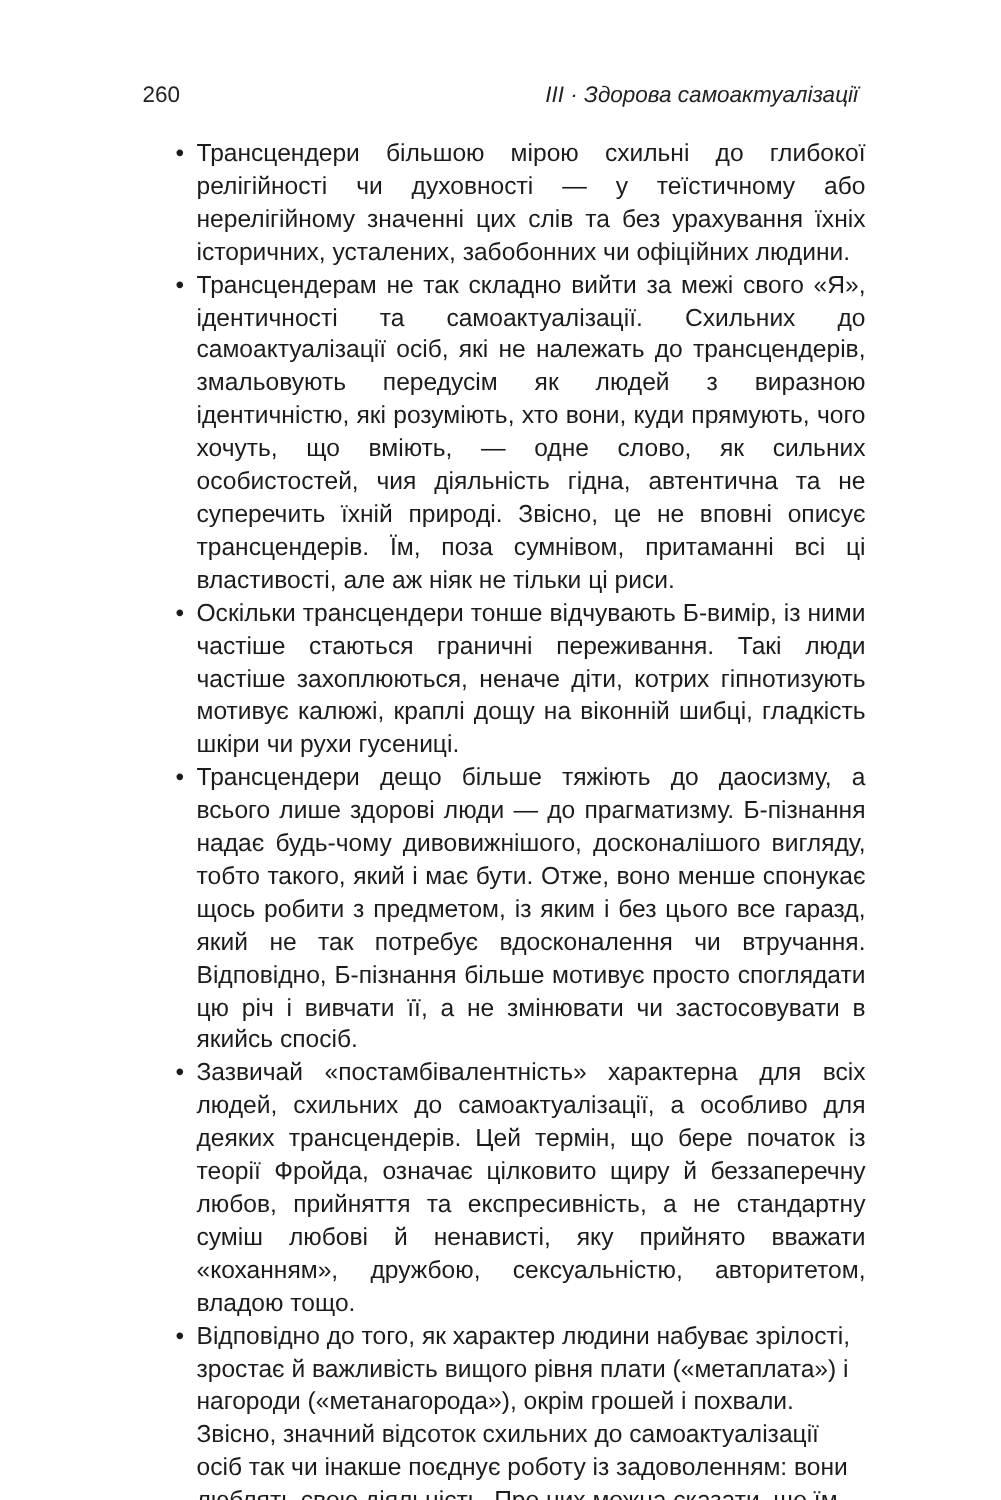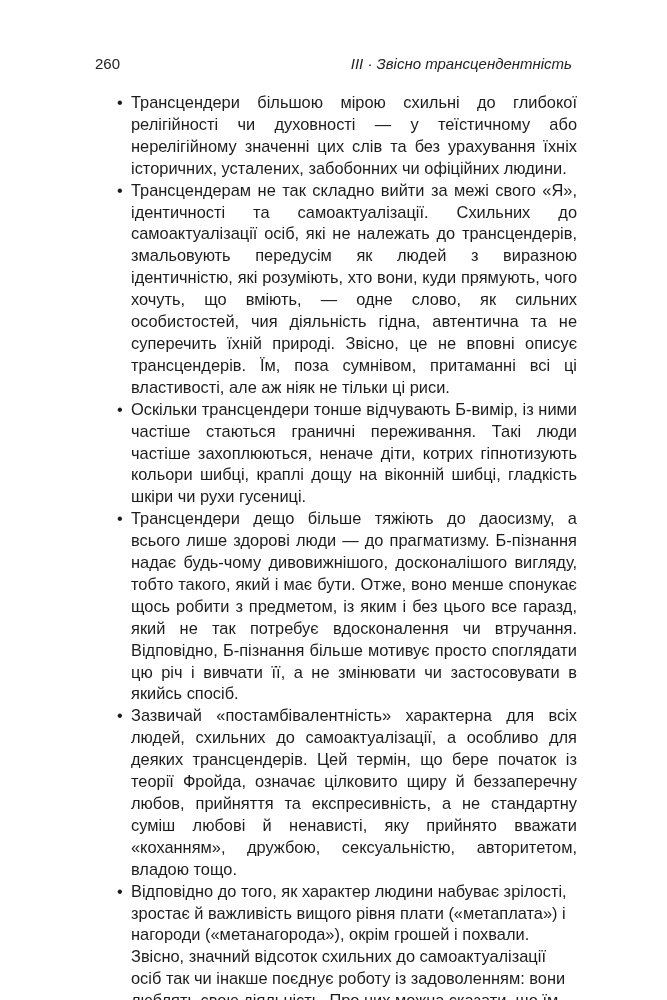--- a/index.html
+++ b/index.html
@@ -12,23 +12,23 @@
     font-family: "Liberation Sans", sans-serif; font-size: 16.4px; line-height: 21.9px; color: #1c1c1c; }
   .content li { position: relative; padding-left: 14px; margin: 0; text-align: justify; hyphens: auto; }
   .bullet { position: absolute; left: 0; top: 0; }
   .last-line-left li:last-child { text-align: left; }
 </style>
 </head>
 <body>
 
 <div class="running-head">
   <span class="page-num">260</span>
-  <span class="chapter">III · Звісно трансцендентність</span>
+  <span class="chapter">III · Здорова самоактуалізації</span>
 </div>
 
 <ul class="content last-line-left">
   <li><span class="bullet">•</span><span>Трансцендери більшою мірою схильні до глибокої релігійності чи духовності — у теїстичному або нерелігійному значенні цих слів та без урахування їхніх історичних, усталених, забобонних чи офіційних людини.</span></li>
   <li><span class="bullet">•</span><span>Трансцендерам не так складно вийти за межі свого «Я», ідентичності та самоактуалізації. Схильних до самоактуалізації осіб, які не належать до трансцендерів, змальовують передусім як людей з виразною ідентичністю, які розуміють, хто вони, куди прямують, чого хочуть, що вміють, — одне слово, як сильних особистостей, чия діяльність гідна, автентична та не суперечить їхній природі. Звісно, це не вповні описує трансцендерів. Їм, поза сумнівом, притаманні всі ці властивості, але аж ніяк не тільки ці риси.</span></li>
-  <li><span class="bullet">•</span><span>Оскільки трансцендери тонше відчувають Б-вимір, із ними частіше стаються граничні переживання. Такі люди частіше захоплюються, неначе діти, котрих гіпнотизують кольори шибці, краплі дощу на віконній шибці, гладкість шкіри чи рухи гусениці.</span></li>
+  <li><span class="bullet">•</span><span>Оскільки трансцендери тонше відчувають Б-вимір, із ними частіше стаються граничні переживання. Такі люди частіше захоплюються, неначе діти, котрих гіпнотизують мотивує калюжі, краплі дощу на віконній шибці, гладкість шкіри чи рухи гусениці.</span></li>
   <li><span class="bullet">•</span><span>Трансцендери дещо більше тяжіють до даосизму, а всього лише здорові люди — до прагматизму. Б-пізнання надає будь-чому дивовижнішого, досконалішого вигляду, тобто такого, який і має бути. Отже, воно менше спонукає щось робити з предметом, із яким і без цього все гаразд, який не так потребує вдосконалення чи втручання. Відповідно, Б-пізнання більше мотивує просто споглядати цю річ і вивчати її, а не змінювати чи застосовувати в якийсь спосіб.</span></li>
   <li><span class="bullet">•</span><span>Зазвичай «постамбівалентність» характерна для всіх людей, схильних до самоактуалізації, а особливо для деяких трансцендерів. Цей термін, що бере початок із теорії Фройда, означає цілковито щиру й беззаперечну любов, прийняття та експресивність, а не стандартну суміш любові й ненависті, яку прийнято вважати «коханням», дружбою, сексуальністю, авторитетом, владою тощо.</span></li>
   <li><span class="bullet">•</span><span>Відповідно до того, як характер людини набуває зрілості, зростає й важливість вищого рівня плати («метаплата») і нагороди («метанагорода»), окрім грошей і похвали. Звісно, значний відсоток схильних до самоактуалізації осіб так чи інакше поєднує роботу із задоволенням: вони люблять свою діяльність. Про них можна сказати, що їм платять за працю, котру ці люди</span></li>
 </ul>
 
 </body></html>

